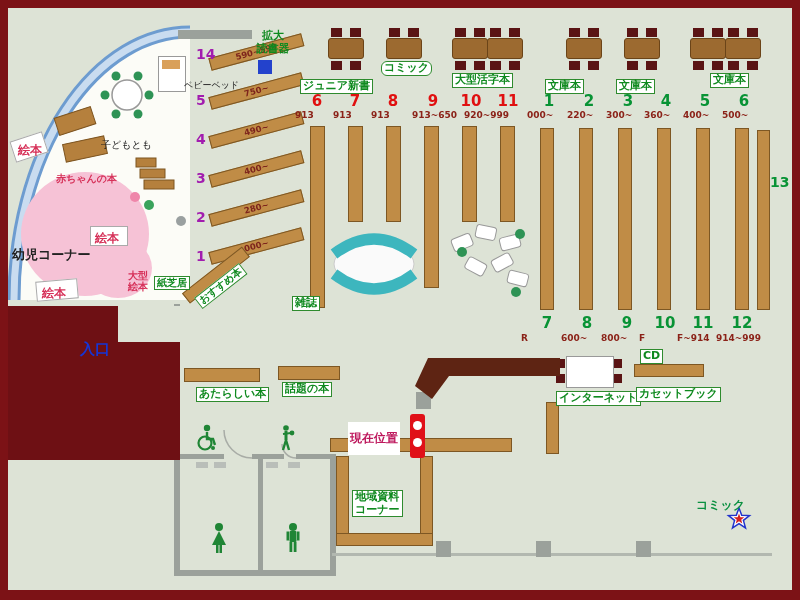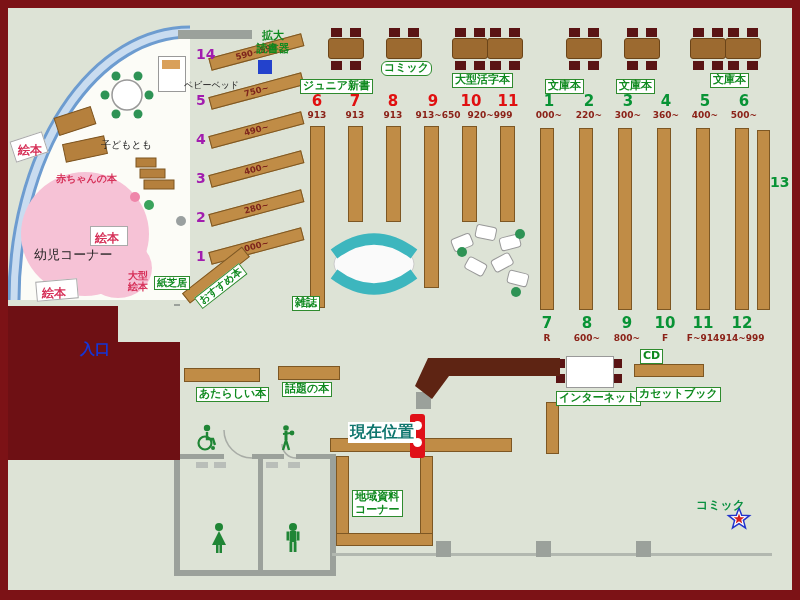--- a/index.html
+++ b/index.html
@@ -9,21 +9,21 @@
   .shelf{position:absolute;background:#c08c46;border:1px solid #7d5723;box-sizing:border-box;}
   .wall{position:absolute;background:#9ba19b;}
   .pillar{position:absolute;background:#9ba19b;}
   .sink{position:absolute;background:#b9beb9;}
   .glabel{position:absolute;background:#fff;border:1px solid #2e8b2e;color:#0f8a1f;
           font-weight:bold;font-size:11px;line-height:1.15;padding:0 2px;white-space:nowrap;z-index:6;}
   .plain{position:absolute;white-space:nowrap;z-index:6;}
   .num{position:absolute;width:30px;text-align:center;font-weight:bold;font-size:15px;z-index:6;}
   .numred{color:#e01010;}
   .numgrn{color:#089335;}
-  .rng{position:absolute;text-align:center;font-weight:bold;font-size:9px;color:#8b2218;
+  .rng{position:absolute;text-align:left;font-weight:bold;font-size:9px;color:#8b2218;
        white-space:nowrap;z-index:6;}
   .fshelf{position:absolute;width:96px;height:13px;background:#c08c46;border:1px solid #7d5723;
           transform-origin:0 50%;box-sizing:border-box;}
   .fshelf span{display:block;width:100%;text-align:center;font-size:8.5px;font-weight:bold;
                color:#7d241c;line-height:11px;}
   .fnum{position:absolute;color:#a21caf;font-weight:bold;font-size:14px;z-index:6;}
   .table{position:absolute;background:#9c6a30;border:1px solid #6b4418;border-radius:3px;box-sizing:border-box;}
   .chair{position:absolute;background:#5a1414;}
   .redtxt{color:#d63058;font-weight:bold;}
   .border{position:absolute;background:#7c1216;z-index:9;}
@@ -106,21 +106,21 @@
   <div class="wall" style="left:332px;top:553px;width:440px;height:3px;background:#b2b8b0;"></div>
   <div class="pillar" style="left:436px;top:541px;width:15px;height:16px;"></div>
   <div class="pillar" style="left:536px;top:541px;width:15px;height:16px;"></div>
   <div class="pillar" style="left:636px;top:541px;width:15px;height:16px;"></div>
 
   <div class="abs lvl2" style="left:158px;top:56px;width:26px;height:34px;background:#fff;border:1px solid #999;"></div>
   <div class="abs lvl2" style="left:162px;top:60px;width:18px;height:9px;background:#d9a05a;"></div>
   <div class="plain" style="left:184px;top:79px;font-size:9px;color:#222;">ベビーベッド</div>
   <div class="plain" style="left:101px;top:138px;font-size:10px;color:#222;">子どもとも</div>
   <div class="plain redtxt" style="left:56px;top:172px;font-size:10px;">赤ちゃんの本</div>
-  <div class="plain" style="left:34px;top:246px;font-size:13px;font-weight:normal;color:#222;">幼児コーナー</div>
+  <div class="plain" style="left:12px;top:246px;font-size:13px;font-weight:bold;color:#222;">幼児コーナー</div>
   <div class="abs lvl2" style="left:12px;top:136px;width:32px;height:20px;background:#fff;border:1px solid #aaa;transform:rotate(-18deg);"></div>
   <div class="abs lvl2" style="left:90px;top:226px;width:36px;height:18px;background:#fff;border:1px solid #aaa;"></div>
   <div class="abs lvl2" style="left:36px;top:280px;width:40px;height:18px;background:#fff;border:1px solid #aaa;transform:rotate(-5deg);"></div>
   <div class="plain redtxt" style="left:18px;top:142px;font-size:12px;">絵本</div>
   <div class="plain redtxt" style="left:95px;top:230px;font-size:12px;">絵本</div>
   <div class="plain redtxt" style="left:42px;top:285px;font-size:12px;">絵本</div>
   <div class="plain redtxt" style="left:124px;top:270px;font-size:10px;width:28px;text-align:center;line-height:1.1;">
     <span>大型</span><br>
     <span>絵本</span>
   </div>
@@ -260,21 +260,21 @@
   <div class="rng" style="left:677px;top:333px;width:52px;">F~914</div>
   <div class="rng" style="left:716px;top:333px;width:52px;">914~999</div>
 
   <div class="glabel" style="left:292px;top:296px;">雑誌</div>
 
   <div class="shelf" style="left:184px;top:368px;width:76px;height:14px;"></div>
   <div class="glabel" style="left:196px;top:387px;">あたらしい本</div>
   <div class="shelf" style="left:278px;top:366px;width:62px;height:14px;"></div>
   <div class="glabel" style="left:282px;top:382px;">話題の本</div>
   <div class="shelf" style="left:330px;top:438px;width:182px;height:14px;"></div>
-  <div class="plain" style="left:348px;top:422px;color:#0f766e;font-weight:bold;font-size:16px;background:#fff;padding:0 2px;">現在位置</div>
+  <div class="plain" style="left:348px;top:422px;color:#be185d;font-weight:bold;font-size:12px;background:#fff;padding:8px 2px;">現在位置</div>
   <div class="abs lvl3" style="left:410px;top:414px;width:15px;height:44px;background:#e01018;border-radius:3px;">
     <div style="position:absolute;left:3px;top:7px;width:9px;height:9px;background:#fff;border-radius:50%;"></div>
     <div style="position:absolute;left:3px;top:24px;width:9px;height:9px;background:#fff;border-radius:50%;"></div>
   </div>
 
   <div class="chair" style="left:556px;top:359px;width:9px;height:9px;"></div>
   <div class="chair" style="left:556px;top:374px;width:9px;height:9px;"></div>
   <div class="abs lvl2" style="left:566px;top:356px;width:46px;height:30px;background:#fff;border:1px solid #999;"></div>
   <div class="chair" style="left:613px;top:359px;width:9px;height:9px;"></div>
   <div class="chair" style="left:613px;top:374px;width:9px;height:9px;"></div>

